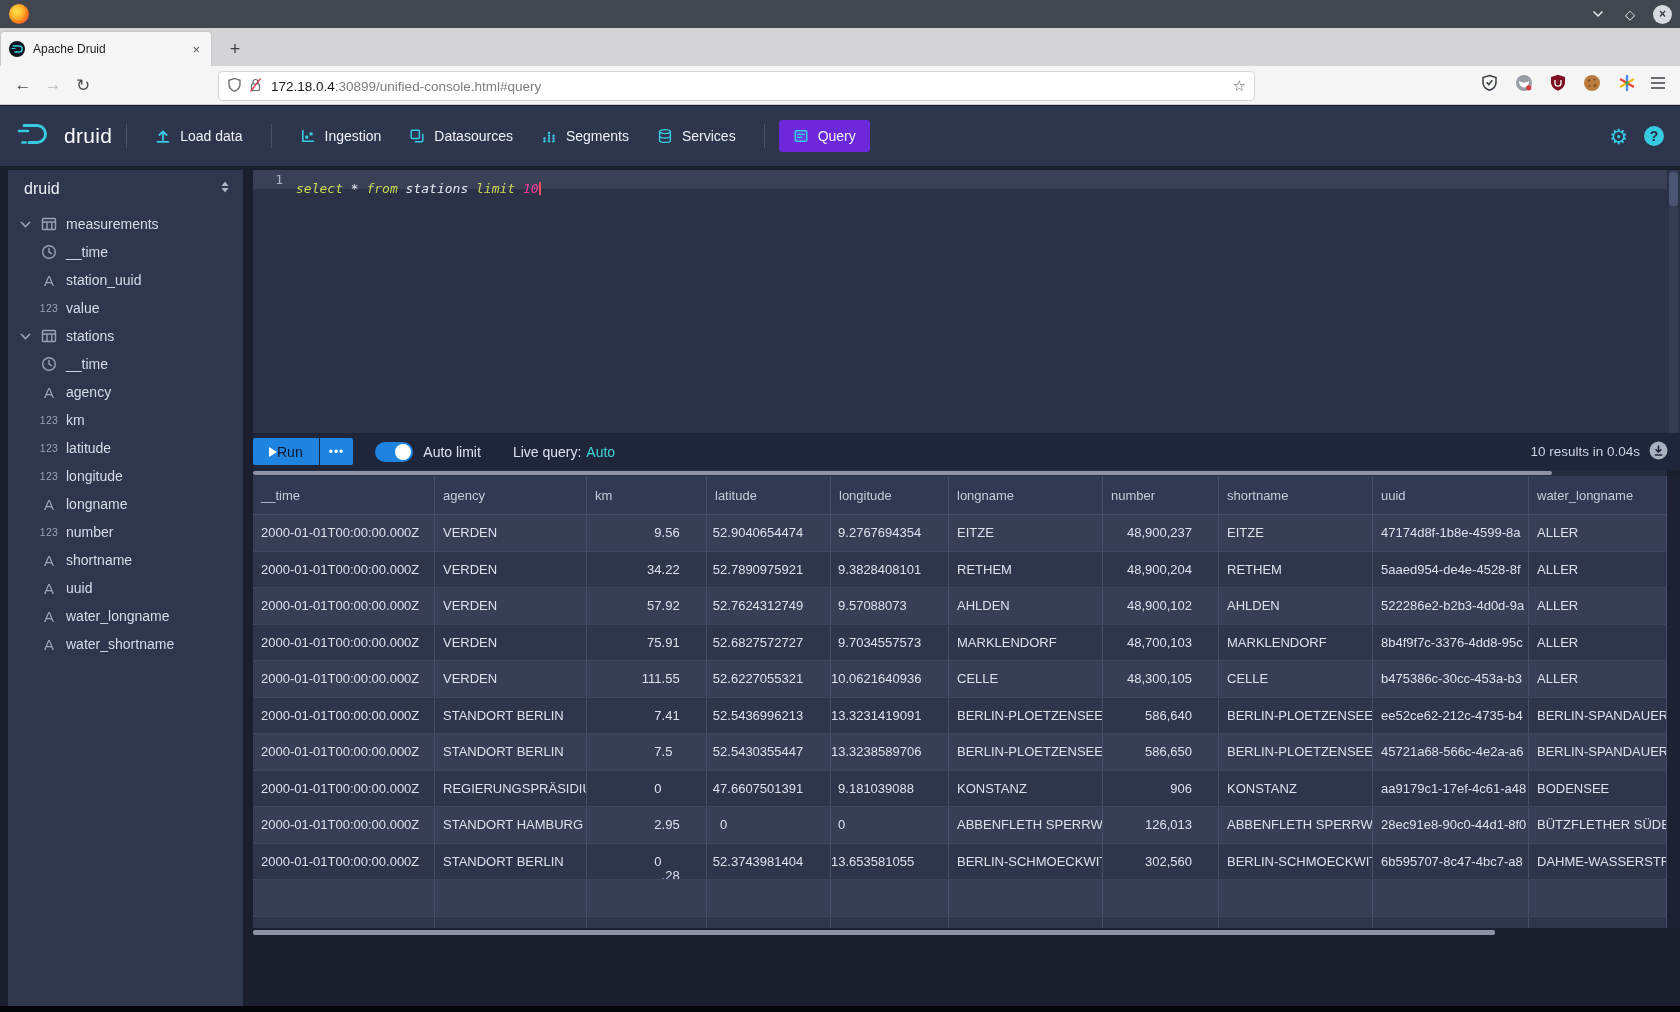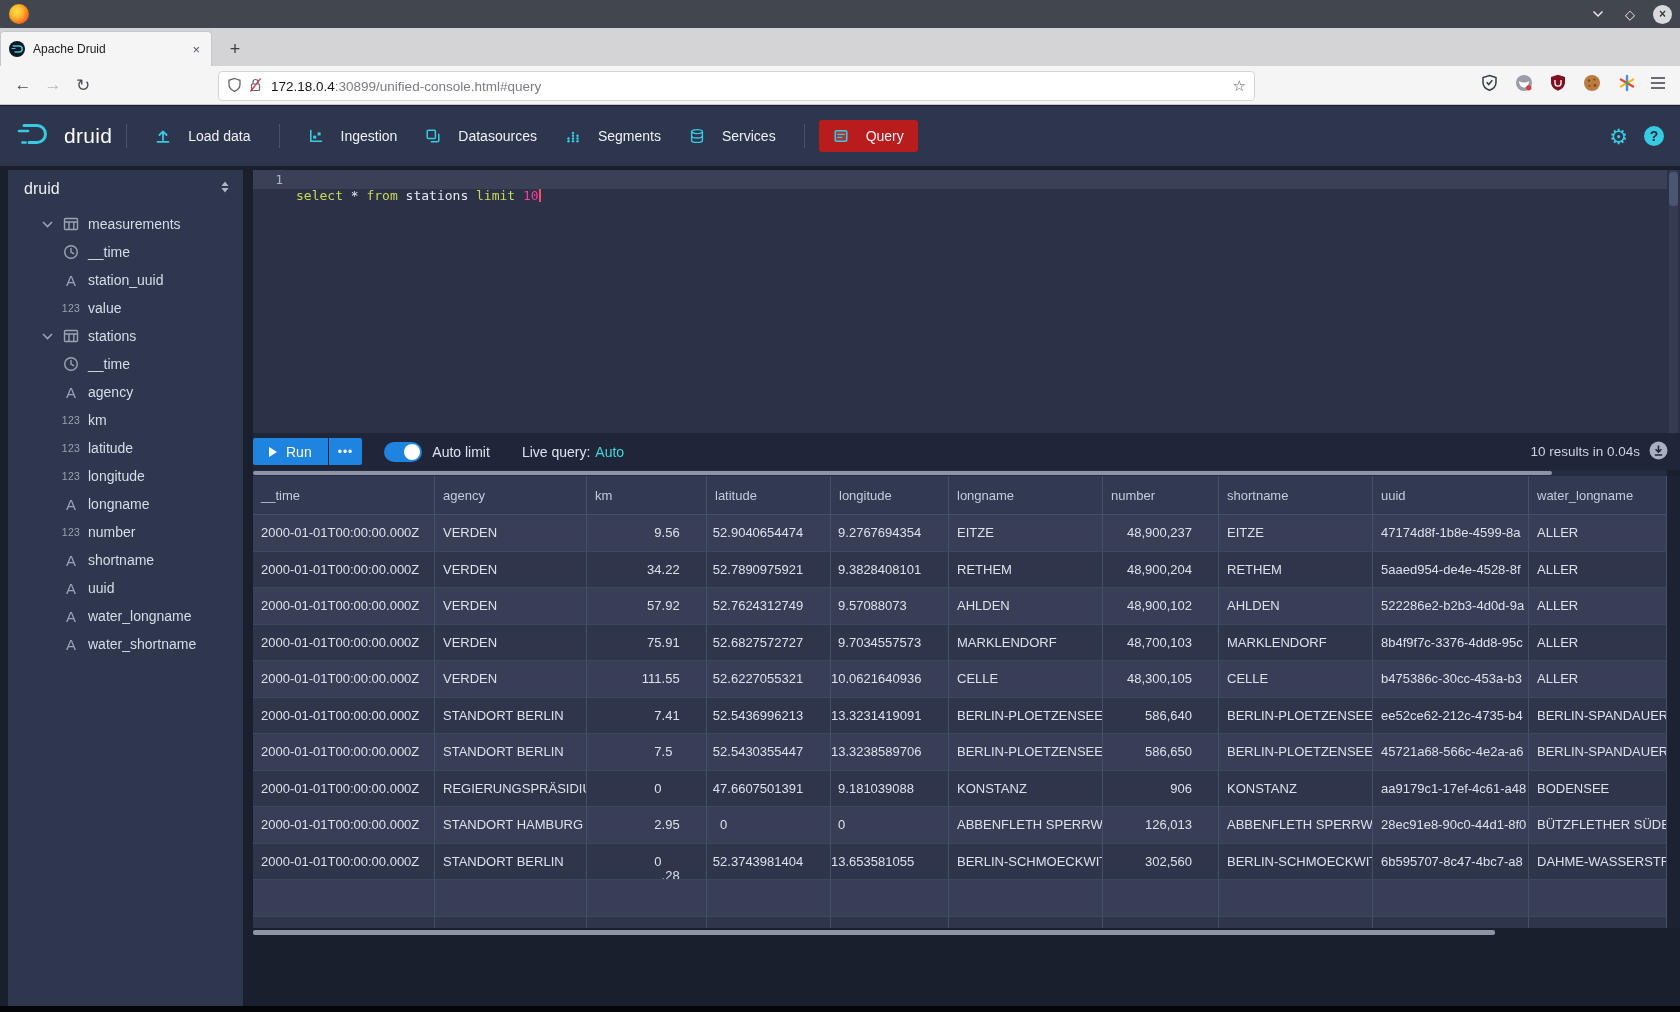--- a/index.html
+++ b/index.html
@@ -37,57 +37,57 @@
   .url-text .dim{color:#7c7d83;}
   .url-star{position:absolute;right:8px;color:#55575d;font-size:15px;}
   .ext-icons{position:absolute;right:118px;top:5px;height:28px;display:flex;align-items:center;gap:17px;} 
   
   .dnav{position:absolute;left:0;top:106px;width:1680px;height:60px;background:#2e364d;
     display:flex;align-items:center;color:#eef1f7;}
   .brand{display:flex;align-items:center;gap:10px;margin-left:16px;}
   .brand-name{font-size:21px;color:#fdfdfe;letter-spacing:0.3px;}
   .dsep{width:1px;height:24px;background:#4a5269;margin:0 14px;}
   .nav-items{display:flex;align-items:center;}
-  .nav-item{display:flex;align-items:center;gap:17px;font-size:14px;padding:8px 14px;border-radius:3px;}
-  .nav-item.active{background:#b91c1c;}
+  .nav-item{display:flex;align-items:center;gap:9px;font-size:14px;padding:8px 14px;border-radius:3px;}
+  .nav-item.active{background:#6d28d9;}
   .nav-icon{display:flex;align-items:center;}
   .dnav-right{position:absolute;right:16px;display:flex;align-items:center;gap:16px;}
   .gear{color:var(--accent);font-size:21px;line-height:1;}
   .help{width:20px;height:20px;border-radius:50%;background:var(--accent);color:#232a3c;
     font-size:14px;font-weight:bold;display:flex;align-items:center;justify-content:center;}
   
   .sidebar{position:absolute;left:8px;top:170px;width:235px;height:836px;background:#2f374f;color:#dfe4ee;}
   .side-head{position:relative;height:34px;display:flex;align-items:center;padding:0 12px 0 16px;margin-top:2px;}
   .schema-name{font-size:16px;color:#eceff6;flex:1;}
-  .tree{position:absolute;left:0;top:40px;right:0;margin-left:22px;}
+  .tree{position:absolute;left:0;top:40px;right:0;}
   .tree-row{height:28px;display:flex;align-items:center;font-size:14px;color:#d6dce8;}
   .tree-row .chev{width:14px;margin-left:12px;display:flex;align-items:center;}
   .tree-row.table-row .ticon{margin-left:6px;}
   .tree-row.col-row{padding-left:32px;}
   .ticon{width:18px;display:flex;align-items:center;justify-content:center;margin-right:8px;flex:0 0 auto;}
   .atxt{font-size:15px;color:#98a1b6;}
   .ntxt{font-size:10.5px;color:#98a1b6;letter-spacing:0.4px;}
   
   .editor{position:absolute;left:253px;top:170px;width:1427px;height:263px;background:#2b3147;
     font-family:"DejaVu Sans Mono","Liberation Mono",monospace;font-size:13px;}
   .active-line{position:absolute;left:0;top:0;width:1414px;height:19px;background:#3a4157;}
   .gutter-num{position:absolute;left:0;top:0;width:30px;height:19px;color:#aab2c6;
     text-align:right;line-height:19px;}
-  .code-line{position:absolute;left:43px;top:16px;height:32px;line-height:19px;white-space:pre;}
+  .code-line{position:absolute;left:43px;top:9px;height:32px;line-height:19px;white-space:pre;font-style:italic;}
   .tok-keyword{color:var(--kw);}
   .tok-plain{color:#e8ebf3;}
   .tok-number{color:var(--num);}
   .cursor{display:inline-block;width:2px;height:13px;background:var(--cursor);vertical-align:-2px;}
   .ed-scroll{position:absolute;right:2px;top:0;width:9px;height:100%;background:#343b53;}
   .ed-thumb{position:absolute;right:0;top:2px;width:9px;height:34px;background:#4c5572;border-radius:4px;}
   
   .runbar{position:absolute;left:253px;top:433px;width:1427px;height:37px;background:#20263a;
     display:flex;align-items:center;color:#dde2ee;font-size:14px;}
-  .run-btn{height:27px;background:var(--blue);color:#fef9c3;border-radius:2px 0 0 2px;display:flex;
-    align-items:center;padding:0 16px;gap:9px;}
+  .run-btn{height:27px;background:var(--blue);color:#0f172a;border-radius:2px 0 0 2px;display:flex;
+    align-items:center;padding:0 16px;}
   .play{width:0;height:0;border-left:8px solid #fff;border-top:5px solid transparent;border-bottom:5px solid transparent;}
   .more-btn{height:27px;background:var(--blue);color:#fff;border-radius:0 2px 2px 0;margin-left:1px;
     display:flex;align-items:center;padding:0 9px;font-size:12px;letter-spacing:1px;}
   .toggle{width:38px;height:20px;border-radius:10px;background:var(--blue);position:relative;margin-left:22px;}
   .knob{position:absolute;right:2px;top:2px;width:16px;height:16px;border-radius:50%;background:#fff;}
   .auto-limit{margin-left:10px;}
   .live-label{margin-left:32px;text-align:right;}
   .live-value{color:var(--teal);margin-left:5px;}
   .run-right{position:absolute;right:12px;display:flex;align-items:center;gap:9px;color:#ccd3e2;font-size:13.5px;}
   

